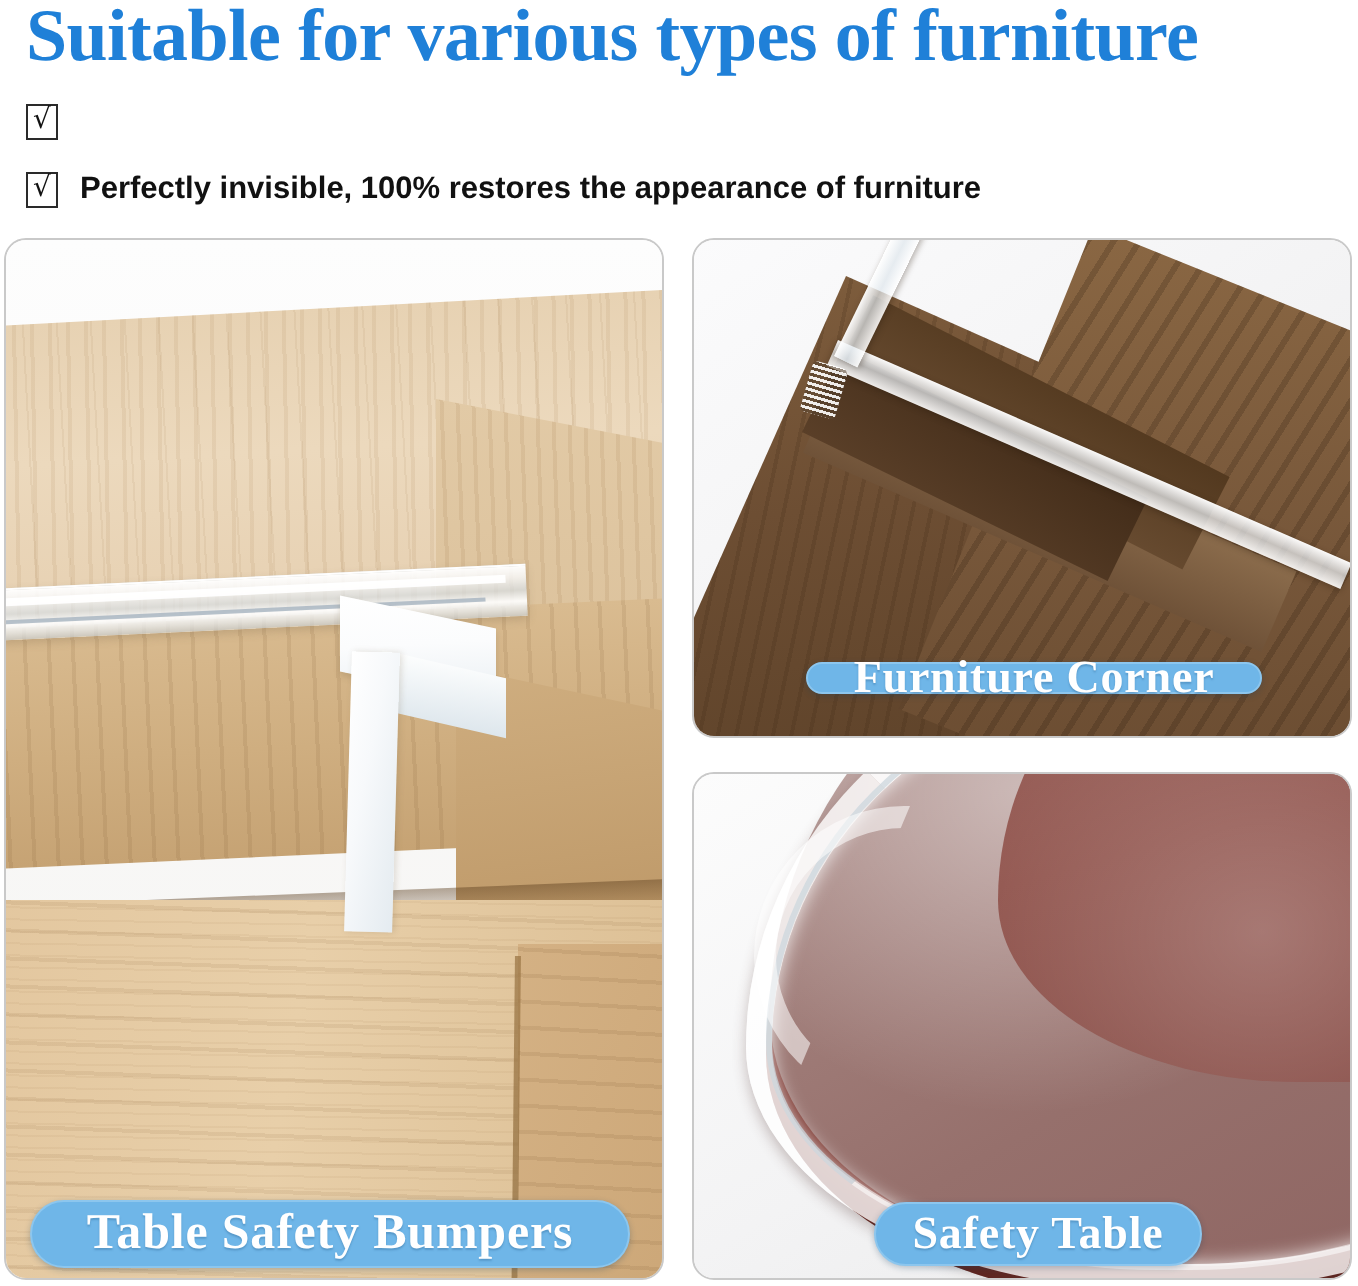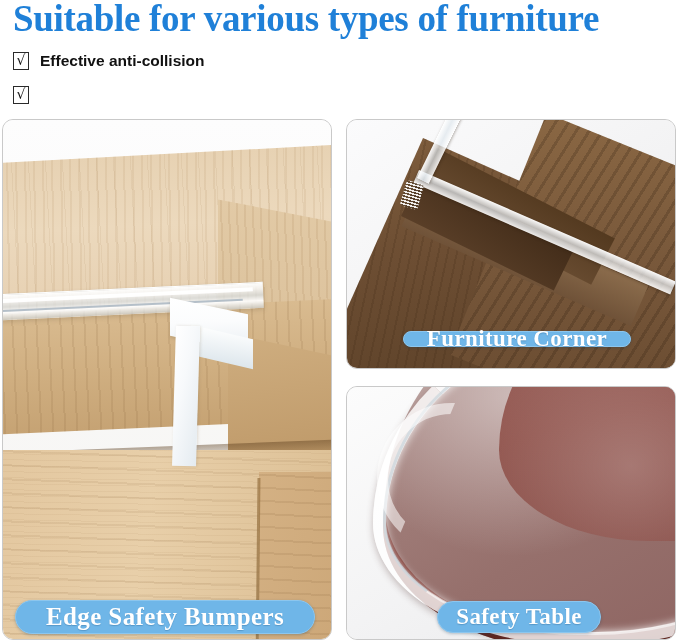--- a/index.html
+++ b/index.html
@@ -287,27 +287,27 @@
 <body>
 
 <div id="header">
 
   <div id="page-title">Suitable for various types of furniture</div>
 
   <div class="bullet-row" id="bullet-0">
     <div class="check-box">
       <span>√</span>
     </div>
-    <div class="bullet-text">Effective anti-collision</div>
   </div>
 
   <div class="bullet-row" id="bullet-1">
     <div class="check-box">
       <span>√</span>
     </div>
+    <div class="bullet-text">Perfectly invisible, 100% restores the appearance of furniture</div>
   </div>
 
 </div>
 
 <div class="panel" id="panel-edge">
   <div class="scene" id="scene-edge">
     <div id="edge-top"></div>
     <div id="edge-top-right"></div>
     <div id="edge-apron"></div>
     <div id="edge-apron-side"></div>
@@ -316,21 +316,21 @@
     <div id="edge-cab-right"></div>
     <div id="edge-cab-seam1"></div>
     <div id="bumper-top"></div>
     <div id="bumper-hl1"></div>
     <div id="bumper-hl2"></div>
     <div id="bumper-corner"></div>
     <div id="bumper-face2"></div>
     <div id="bumper-face"></div>
   </div>
 </div>
-<div class="pill" id="pill-edge">Edge Safety Bumpers</div>
+<div class="pill" id="pill-edge">Table Safety Bumpers</div>
 
 <div class="panel" id="panel-corner">
   <div class="scene" id="scene-corner">
     <div id="corner-top"></div>
     <div id="corner-inner"></div>
     <div id="corner-bevelA"></div>
     <div id="corner-bevelB"></div>
     <div id="corner-side"></div>
     <div id="corner-strip1"></div>
     <div id="corner-strip2"></div>

